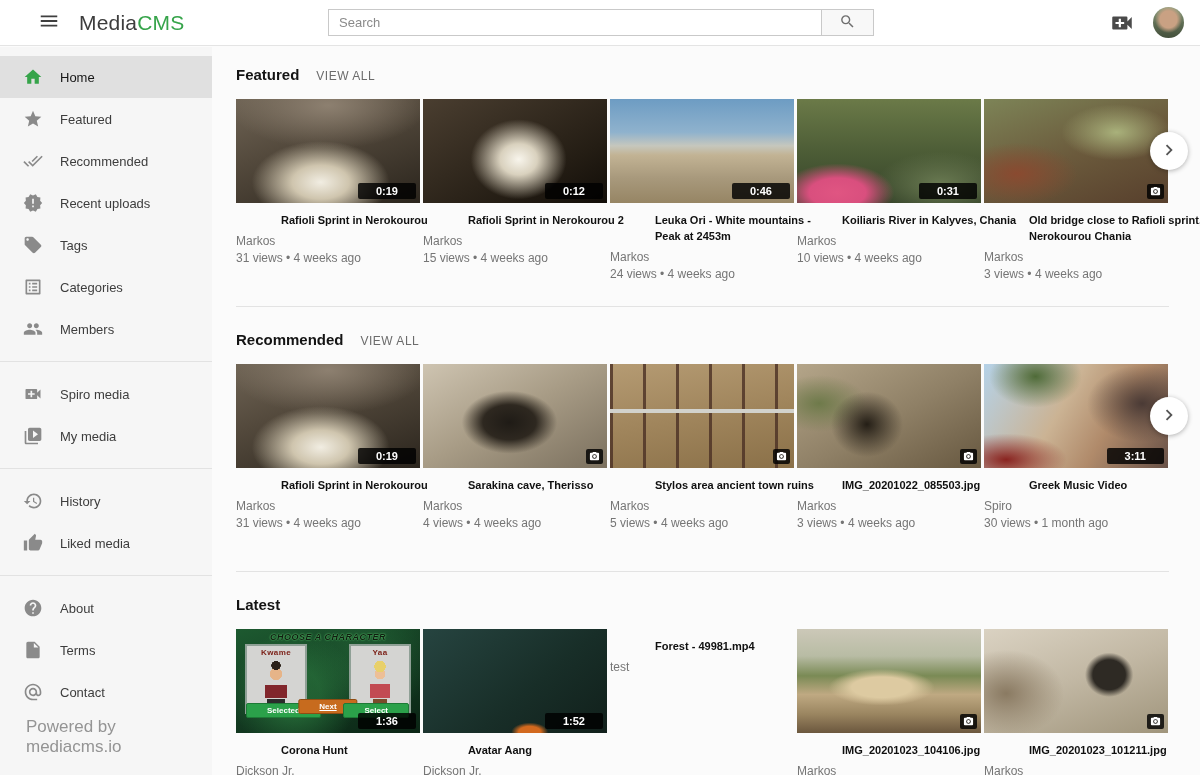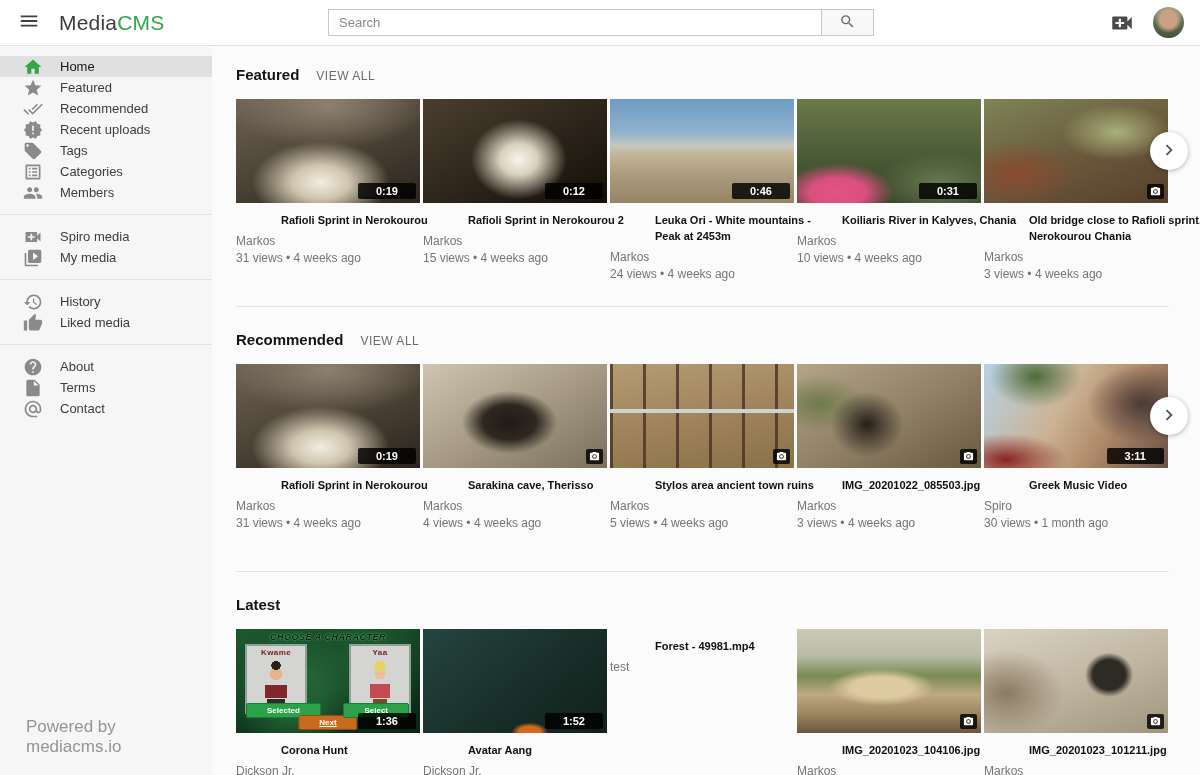--- a/index.html
+++ b/index.html
@@ -1,39 +1,39 @@
 <!DOCTYPE html>
 <html><head>
 <meta charset="utf-8">
 <style>
   * { margin:0; padding:0; box-sizing:border-box; }
   html,body { width:1200px; height:775px; overflow:hidden; font-family:"Liberation Sans", sans-serif; background:#fbfbfb; }
 
   
-  .topbar { position:relative; height:46px; background:#fff; border-bottom:1px solid #e4e4e4; display:flex; align-items:center; z-index:20; }
+  .topbar { position:relative; height:46px; background:#fff; border-bottom:1px solid #e4e4e4; display:flex; align-items:center; z-index:20;padding-left:20px; }
   .menu-btn { background:none; border:none; margin-left:18px; cursor:pointer; color:#3f3f3f; display:flex; }
   .menu-btn svg { width:22px; height:22px; fill:currentColor; }
   .logo { margin-left:19px; font-size:21px; letter-spacing:.2px; cursor:pointer; white-space:nowrap; }
   .logo .lg-a { color:#3d3d3d; }
   .logo .lg-b { color:#36a44a; }
   .search-wrap { position:absolute; left:328px; top:9px; display:flex; }
   .search-input { width:494px; height:27px; border:1px solid #c9c9c9; background:#fff; padding:0 10px; font-size:13px; color:#4c1d95; outline:none; font-family:"Liberation Sans",sans-serif; }
   .search-input::placeholder { color:#8a8a8a; }
   .search-btn { width:52px; height:27px; border:1px solid #c9c9c9; border-left:none; background:#f8f8f8; cursor:pointer; display:flex; align-items:center; justify-content:center; color:#6e6e6e; }
   .search-btn svg { width:17px; height:17px; fill:currentColor; }
   .top-right { margin-left:auto; margin-right:16px; display:flex; align-items:center; gap:18px; }
   .upload-ic { color:#4a4a4a; cursor:pointer; display:flex; }
   .upload-ic svg { width:26px; height:26px; fill:currentColor; }
   .avatar { width:31px; height:31px; border-radius:50%; cursor:pointer;
     background: radial-gradient(circle at 50% 40%, #c9a183 0 35%, rgba(190,150,115,0) 56%),
                 linear-gradient(180deg,#93a383 0%,#5d6b52 55%,#44503c 100%); }
 
   
   .sidebar { position:absolute; left:0; top:47px; bottom:0; width:212px; background:#f6f6f6; padding-top:9px; z-index:10; }
-  .side-item { display:flex; align-items:center; height:21px; padding-left:22px; cursor:pointer; color:#3d3d3d; }
+  .side-item { display:flex; align-items:center; height:42px; padding-left:22px; cursor:pointer; color:#3d3d3d; }
   .side-item.active { background:#e0e0e0; }
   .side-item.active .side-icon { color:#36a44a; }
   .side-item.active .side-label { color:#161616; }
   .side-icon { width:22px; height:22px; color:#8a8a8a; display:flex; align-items:center; justify-content:center; flex:none; }
   .side-icon svg { width:20px; height:20px; fill:currentColor; }
   .side-label { margin-left:16px; font-size:13px; }
   .side-divider { border-top:1px solid #e2e2e2; margin:11px 0; }
   .side-footer { position:absolute; left:26px; bottom:18px; font-size:17px; color:#949494; }
 
   
@@ -122,21 +122,21 @@
     linear-gradient(#81262c,#81262c) 50% 24px/22px 13px no-repeat,
     linear-gradient(#2b2b2b,#2b2b2b) 50% 38px/18px 5px no-repeat; }
   .ch-yaa { background:
     radial-gradient(circle, #e8d06a 0 50%, rgba(0,0,0,0) 51%) 50% 0/20px 11px no-repeat,
     radial-gradient(circle, #edbf97 0 50%, rgba(0,0,0,0) 51%) 50% 6px/16px 14px no-repeat,
     linear-gradient(#c24a52,#c24a52) 50% 23px/20px 14px no-repeat,
     linear-gradient(#7a4a2a,#7a4a2a) 50% 38px/14px 5px no-repeat; }
   .ov-btn { position:absolute; font-size:8px; font-weight:700; color:#fff; padding:2px 20px; border-radius:2px; z-index:2; }
   .ov-btn-selected { left:10px; bottom:15px; background:#2ba14a; border:1px solid #1d7a36; }
   .ov-btn-select  { right:11px; bottom:15px; background:#2ba14a; border:1px solid #1d7a36; }
-  .ov-btn-next    { left:50%; transform:translateX(-50%); bottom:3px; background:#c76b1e; border:1px solid #8f4c12;text-decoration:underline; }
+  .ov-btn-next    { left:50%; transform:translateX(-50%); bottom:19px; background:#c76b1e; border:1px solid #8f4c12;text-decoration:underline; }
 </style>
 </head>
 <body>
 
 <header class="topbar">
   <button class="menu-btn">
     <span>
       <svg viewBox="0 0 24 24" width="22" height="22">
           <path fill="currentColor" d="M3 6h18v2H3V6zm0 5h18v2H3v-2zm0 5h18v2H3v-2z"></path>
         </svg>

